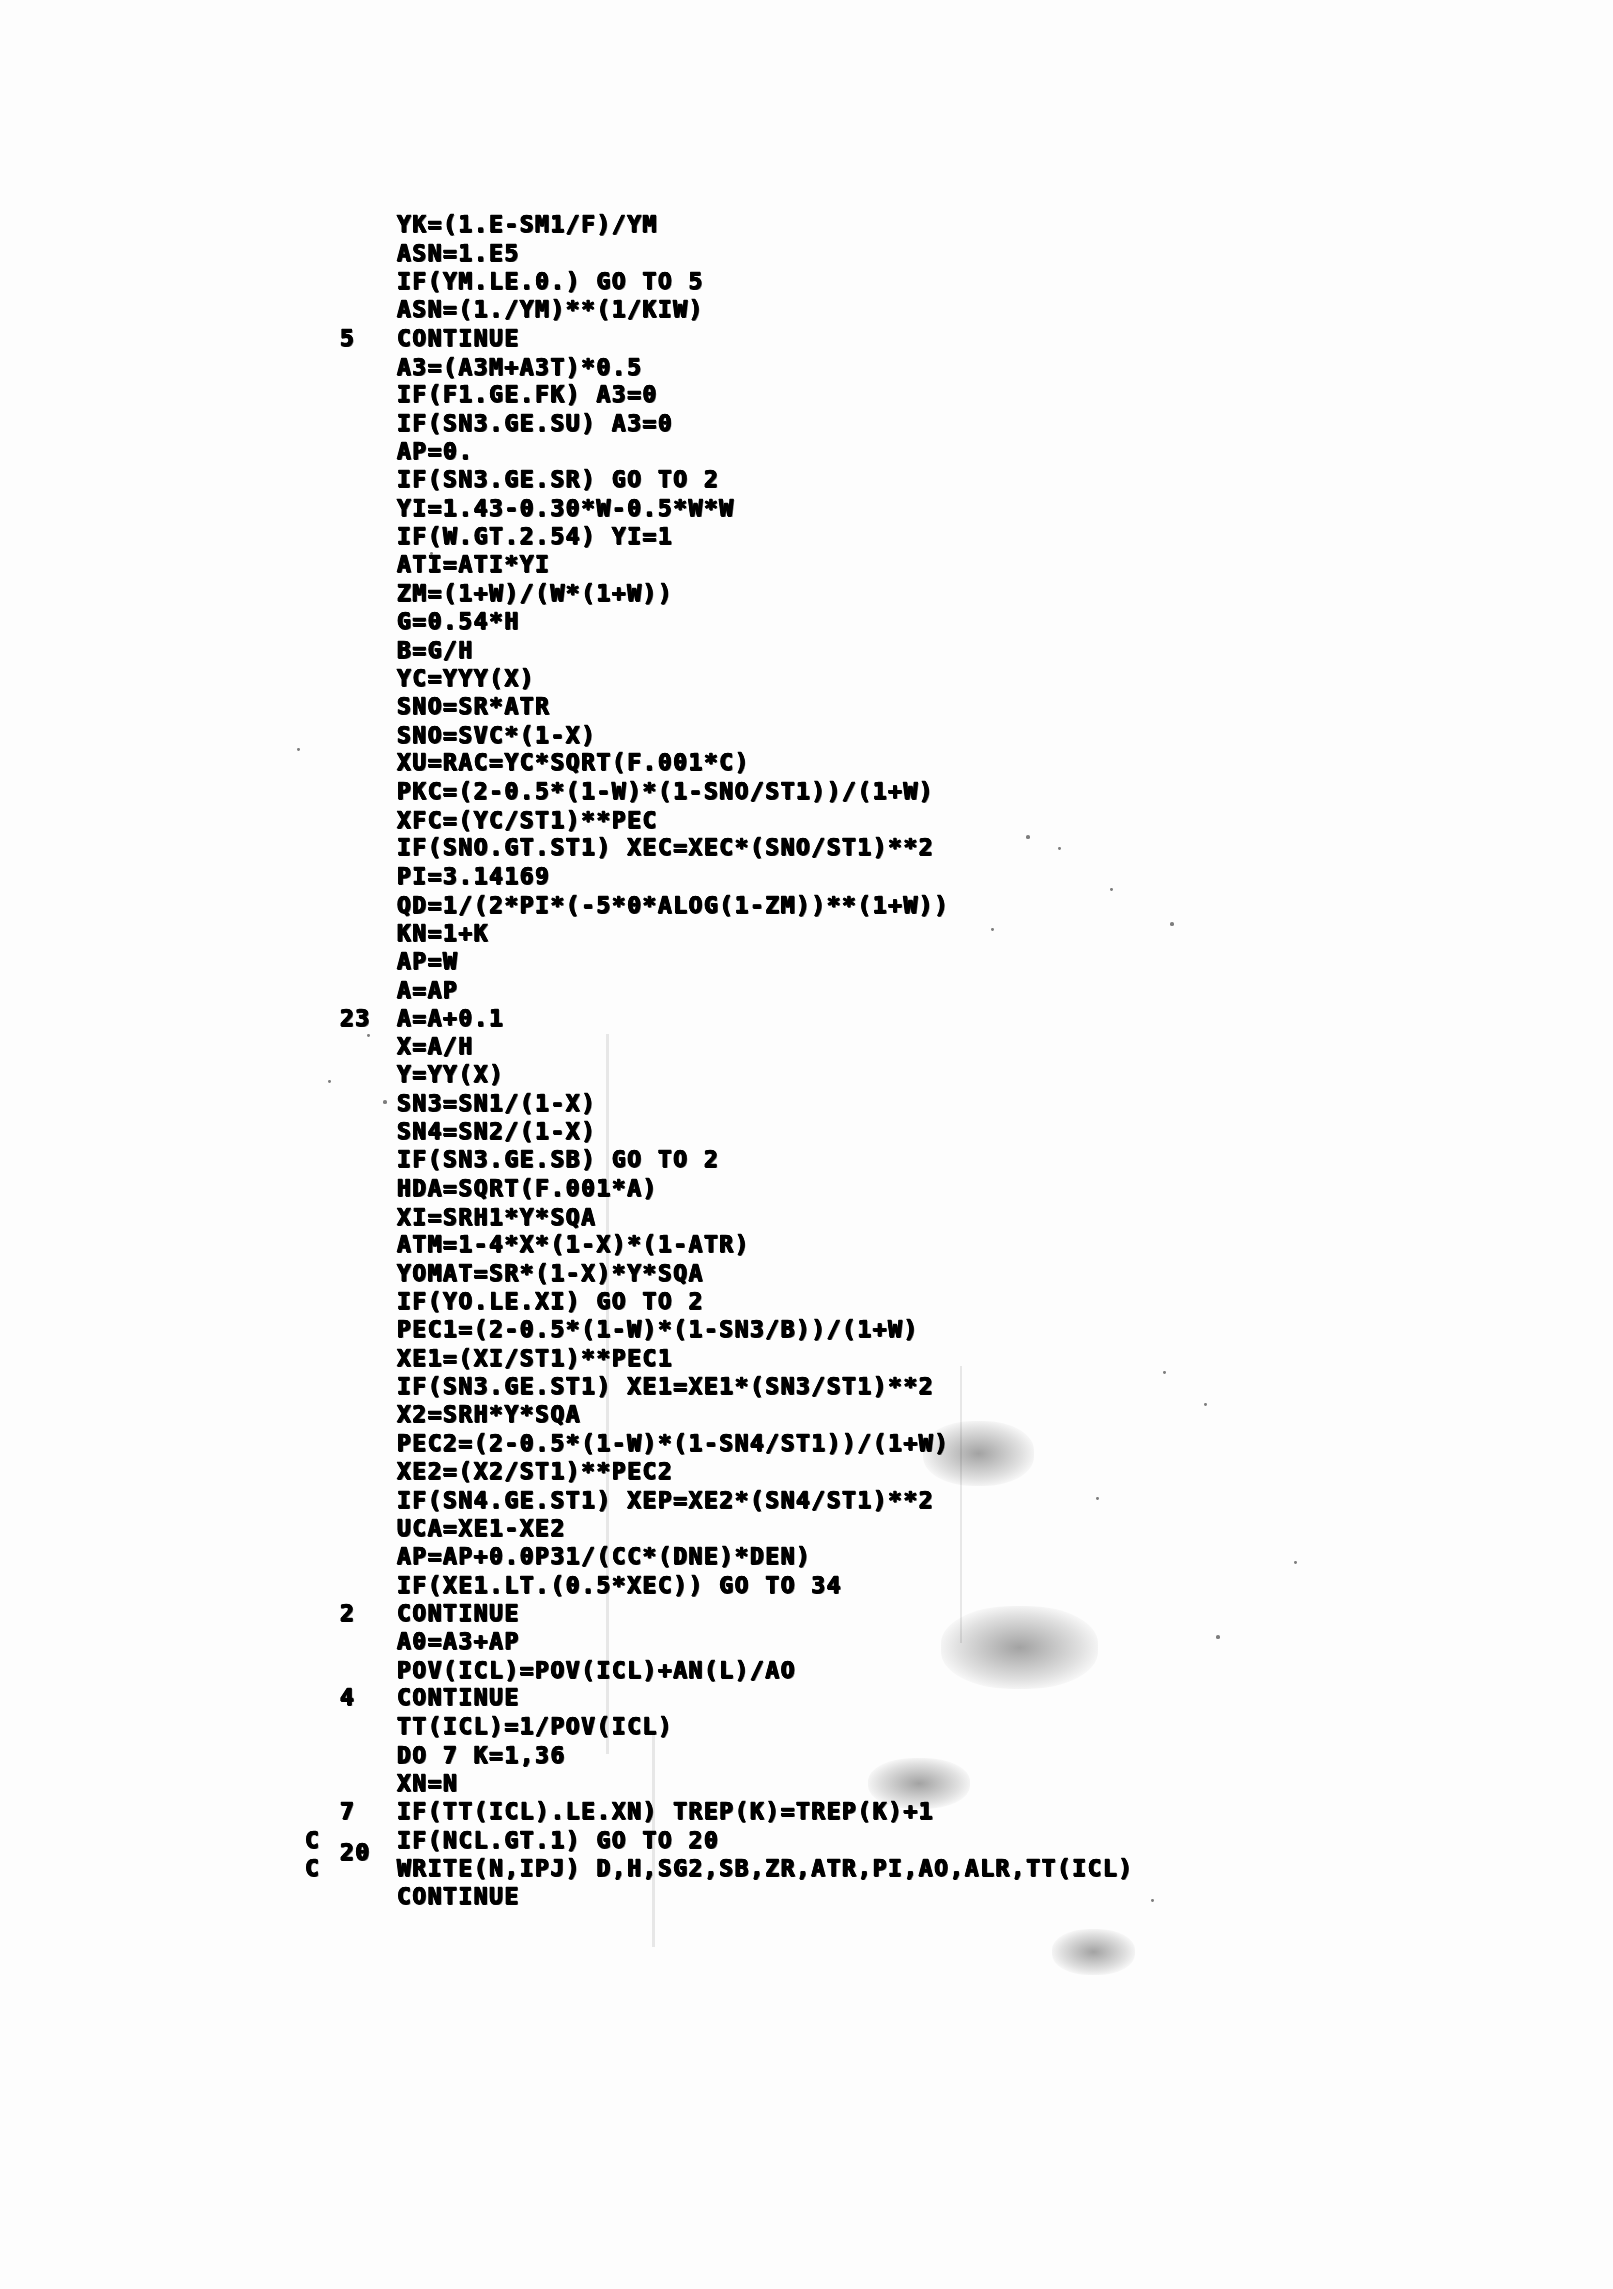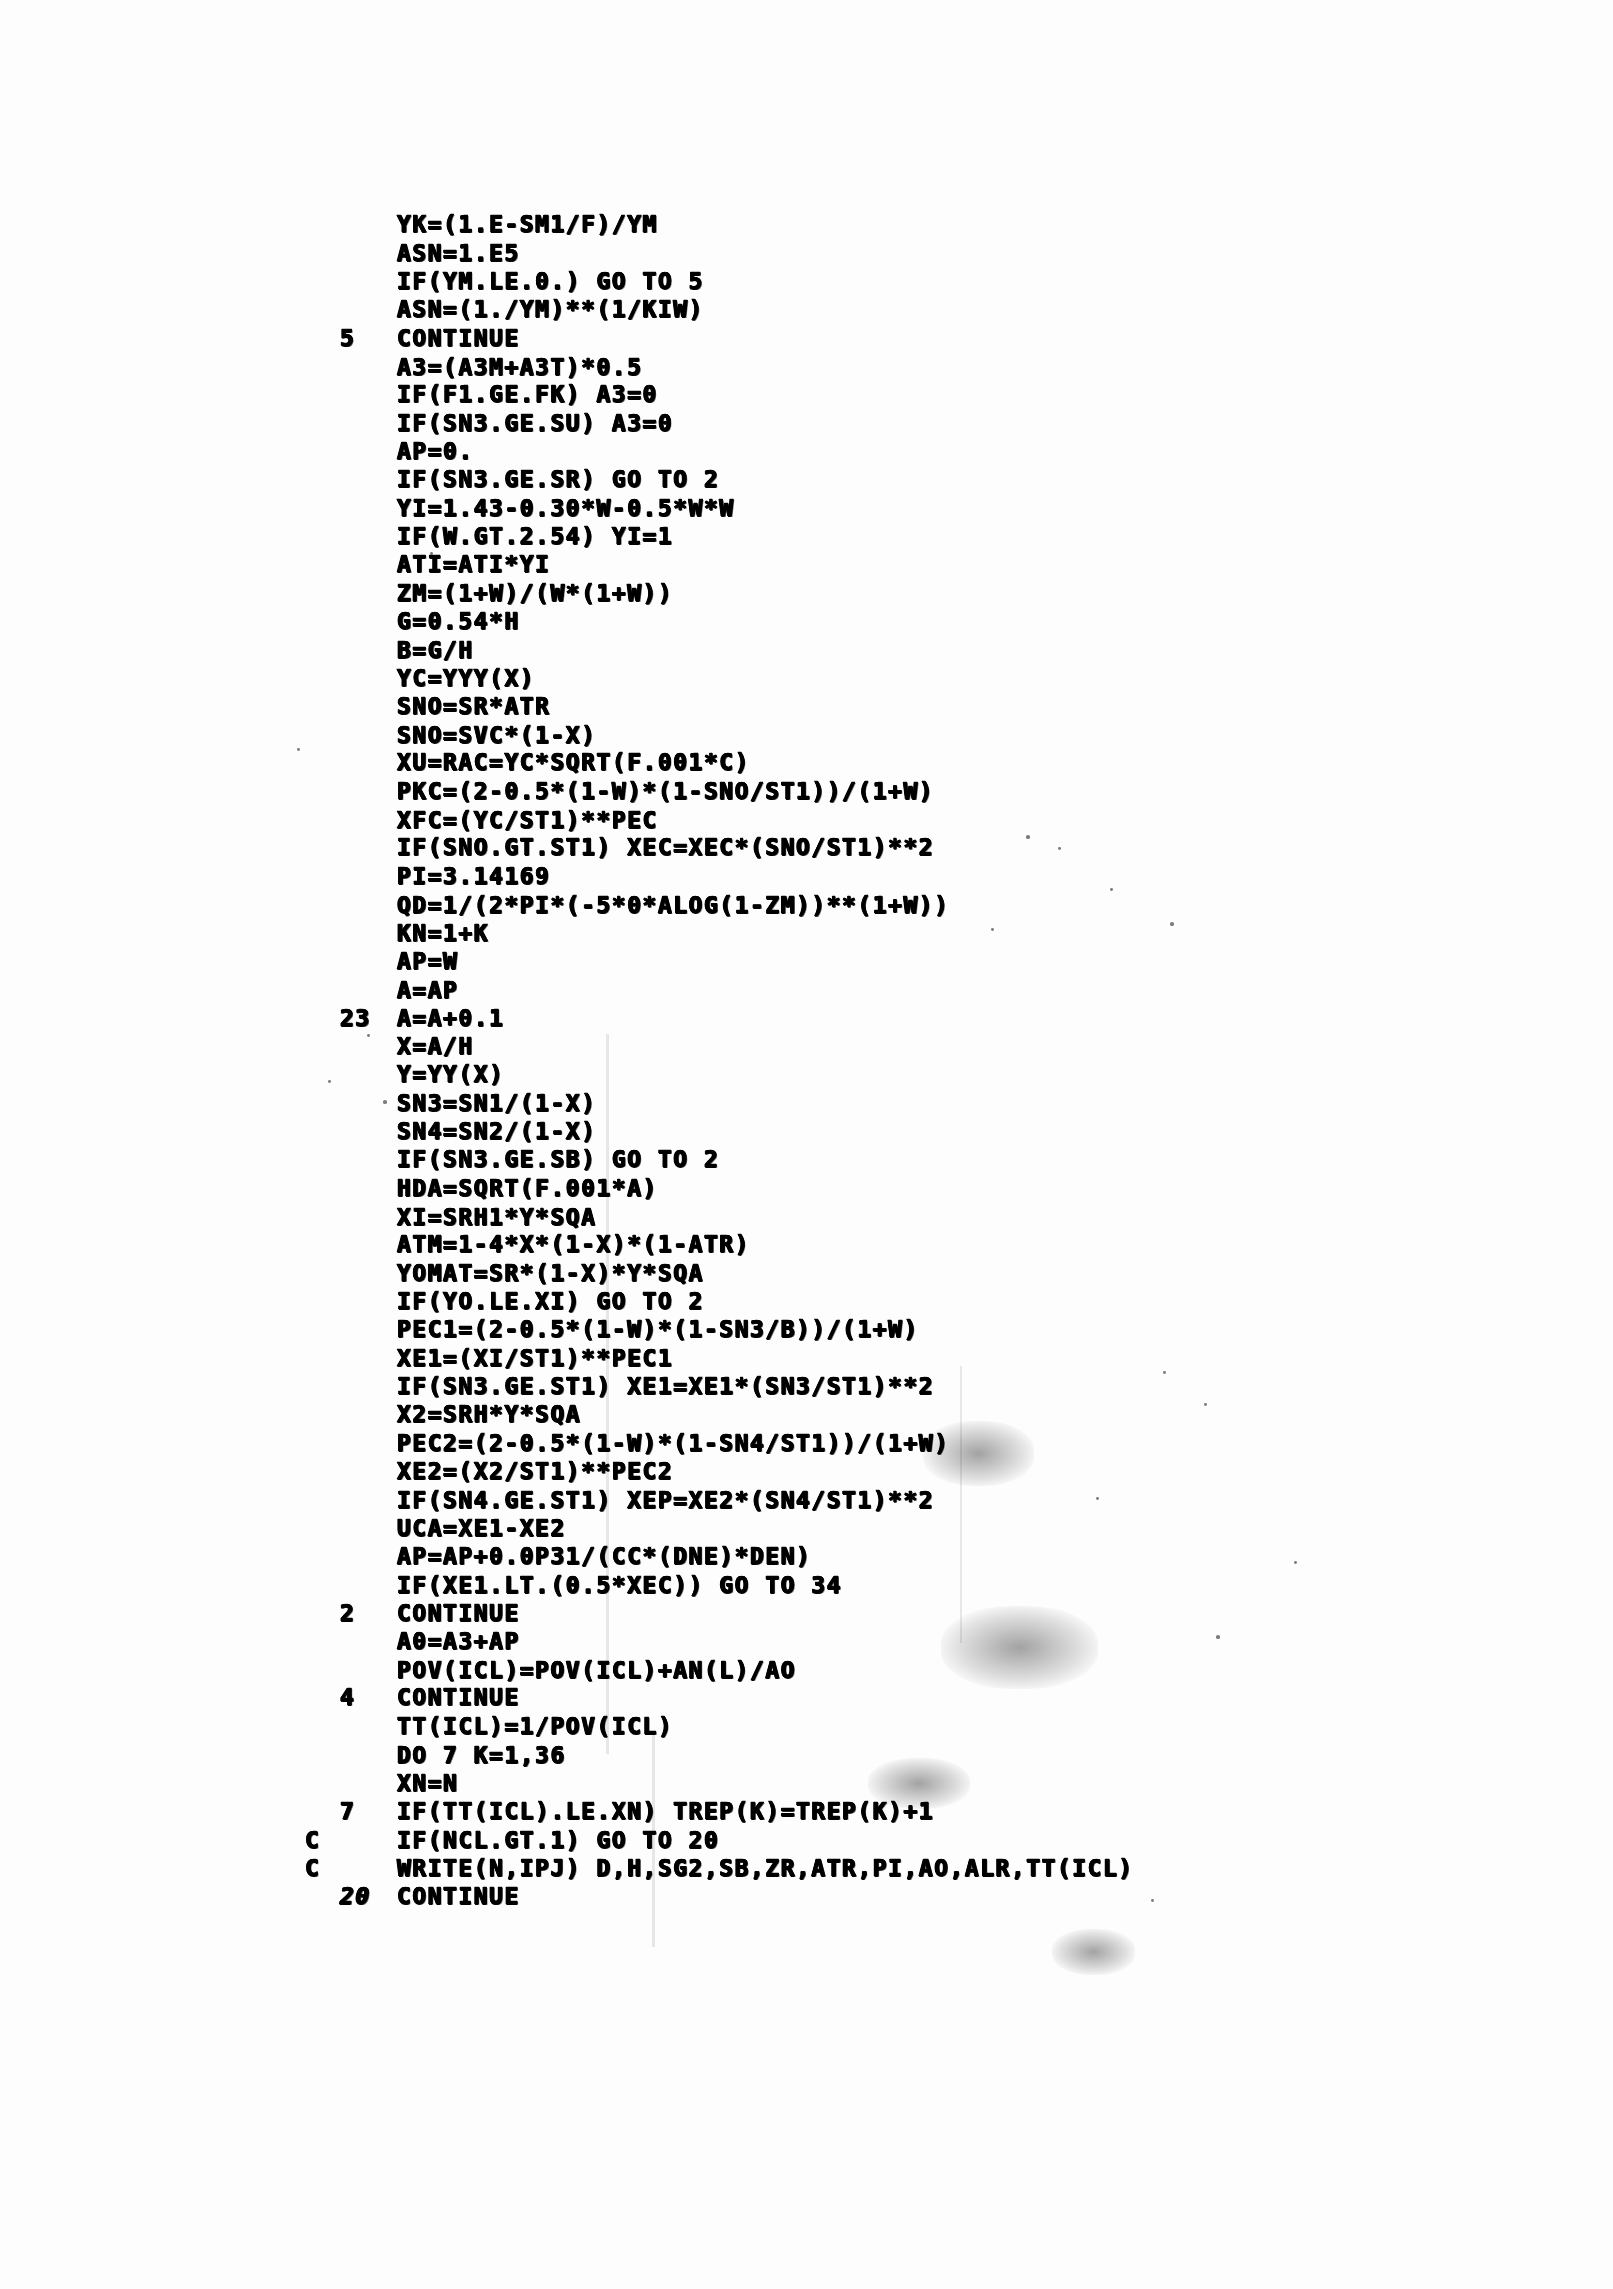--- a/index.html
+++ b/index.html
@@ -190,17 +190,17 @@
       <div class="code-line stmt" style="top: 1683px;">CONTINUE</div>
       <div class="code-line stmt" style="top: 1712px;">TT(ICL)=1/POV(ICL)</div>
       <div class="code-line stmt" style="top: 1741px;">DO 7 K=1,36</div>
       <div class="code-line stmt" style="top: 1769px;">XN=N</div>
       <div class="lbl" style="left: 340px; top: 1797px;">7</div>
       <div class="code-line stmt" style="top: 1797px;">IF(TT(ICL).LE.XN) TREP(K)=TREP(K)+1</div>
       <div class="lbl" style="left: 305px; top: 1826px;">C</div>
       <div class="code-line stmt" style="top: 1826px;">IF(NCL.GT.1) GO TO 20</div>
       <div class="lbl" style="left: 305px; top: 1854px;">C</div>
       <div class="code-line stmt" style="top: 1854px;">WRITE(N,IPJ) D,H,SG2,SB,ZR,ATR,PI,AO,ALR,TT(ICL)</div>
-      <div class="lbl" style="left: 340px; top: 1882px; font-style: italic;">20</div>
+      <div class="lbl" style="left: 340px; top: 1838px;">20</div>
       <div class="code-line stmt" style="top: 1882px;">CONTINUE</div>
     </div>
 </div>
 
 
 </body></html>

